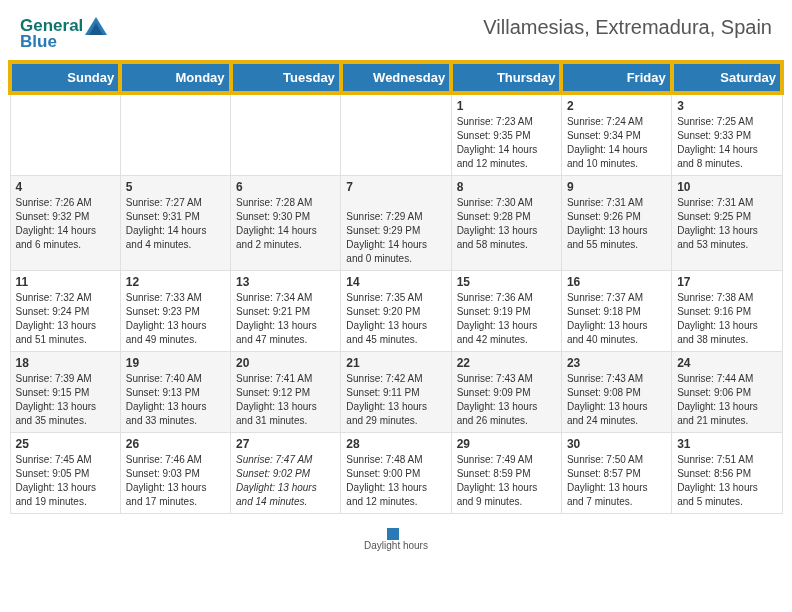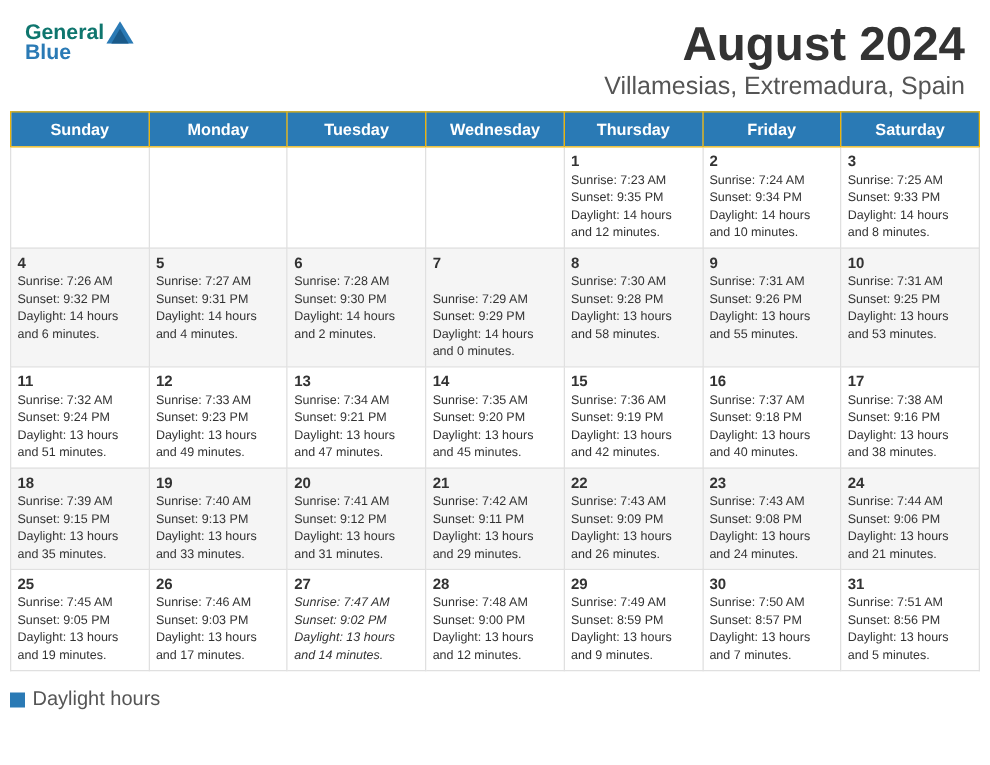--- a/index.html
+++ b/index.html
@@ -39,22 +39,22 @@
     table {
       width: 100%;
       border-collapse: collapse;
     }
     thead tr th {
       background-color: #2a7ab5;
       color: #fff;
       font-size: 13px;
       font-weight: bold;
       padding: 6px 4px;
-      text-align: center;
-      border: 1px solid #eab308;
+      text-align: right;
+      border: 4px solid #eab308;
     }
     tbody tr td {
       vertical-align: top;
       padding: 4px 5px;
       font-size: 10.5px;
       color: #333;
       border: 1px solid #e0e0e0;
       width: 14.28%;
       min-height: 80px;
       background: #fff;
@@ -70,22 +70,23 @@
     }
     .day-info {
       font-size: 10px;
       line-height: 1.4;
       color: #333;
     }
     .footer {
       display: flex;
       align-items: center;
       padding: 6px 8px;
-      font-size: 16px;
+      font-size: 10px;
       color: #555;
+      flex-direction: column;
     }
     .footer-dot {
       width: 12px;
       height: 12px;
       background: #2a7ab5;
       display: inline-block;
       margin-right: 6px;
     }
   </style>
 </head>
@@ -98,21 +99,20 @@
         <span style="font-size:17px;font-weight:bold;color:#0f766e;">General</span>
         <svg width="22" height="18" viewBox="0 0 22 18" style="margin-left:2px;">
           <polygon points="0,18 11,0 22,18" fill="#2a7ab5"></polygon>
           <polygon points="4,18 11,6 18,18" fill="#1a5a8a"></polygon>
         </svg>
       </div>
       <span style="font-size:17px;font-weight:bold;color:#2a7ab5;margin-top:-4px;">Blue</span>
     </div>
   </div>
   <div class="title-block">
-    <h1>August 2024</h1>
     <h2>Villamesias, Extremadura, Spain</h2>
   </div>
 </div>
 
 <div class="calendar-wrapper">
   <table>
     <thead>
       <tr>
 
       <th>Sunday</th>

